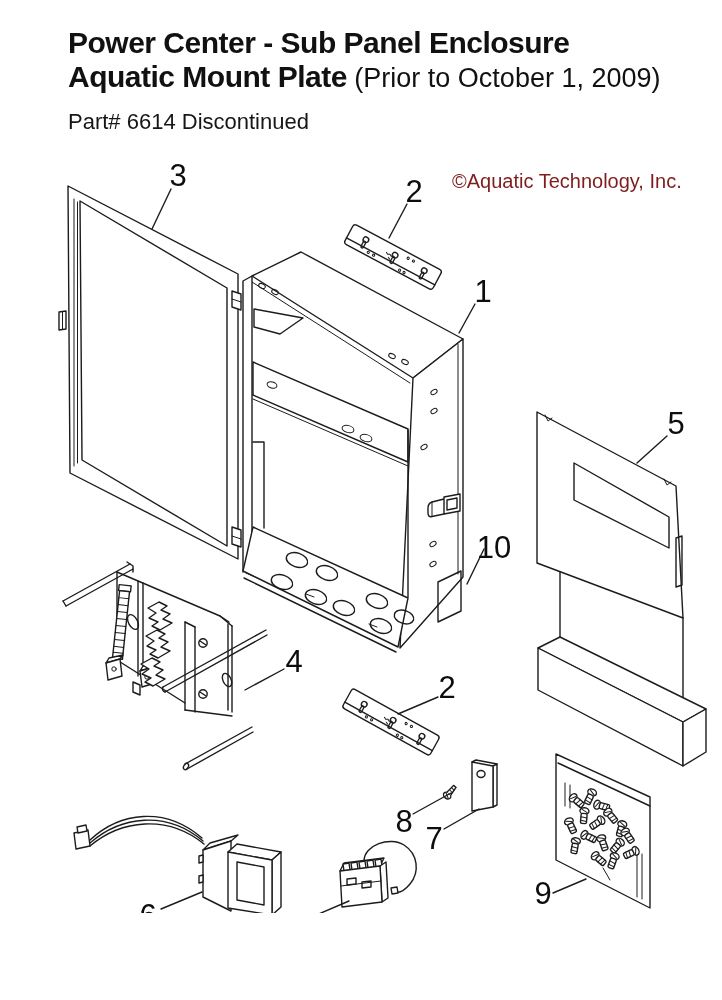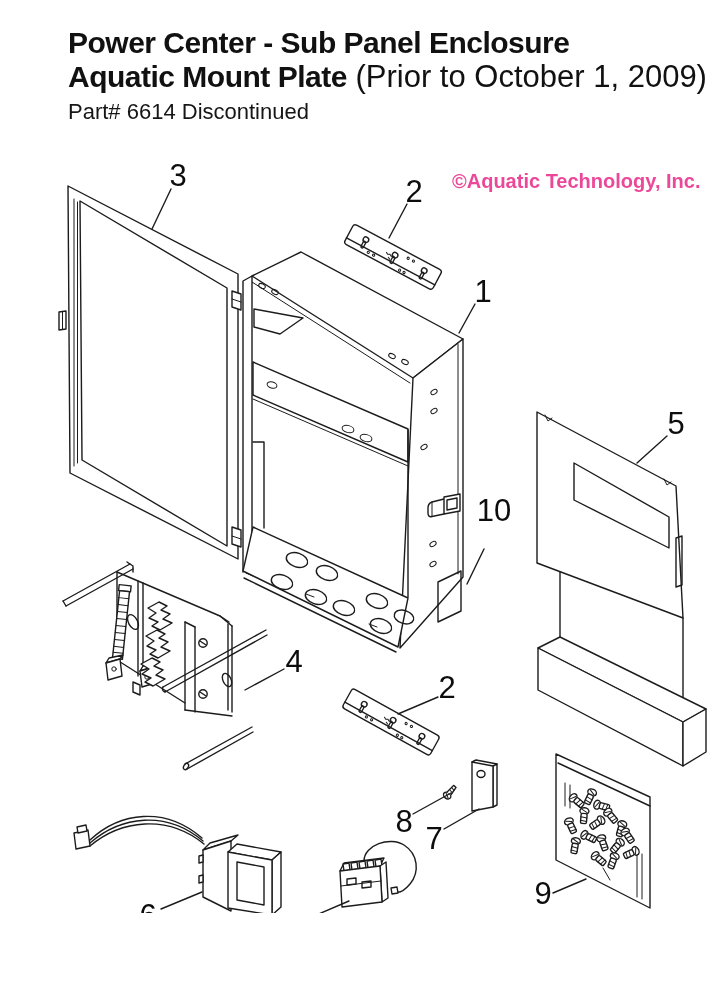--- a/index.html
+++ b/index.html
@@ -1,22 +1,22 @@
 <!DOCTYPE html>
 <html><head>
 <meta charset="utf-8">
 <style>
   html,body{margin:0;padding:0;background:#fff;}
   #stage{position:relative;width:722px;height:913px;background:#fff;overflow:hidden;
          font-family:"Liberation Sans","DejaVu Sans",sans-serif;color:#111;}
   #title-block{position:absolute;left:68px;top:26px;line-height:1.12;}
   .t-bold{font-weight:bold;font-size:30px;letter-spacing:-0.5px;color:#111;}
-  .t-note{font-weight:normal;font-size:31px;color:#111;}
-  .t-sub{font-weight:normal;font-size:22px;color:#161616;margin-top:6px;}
-  #watermark{position:absolute;left:452px;top:170px;font-size:20px;font-weight:700;color:#ec4899;}
+  .t-note{font-weight:normal;font-size:27px;color:#111;}
+  .t-sub{font-weight:normal;font-size:22px;color:#161616;margin-top:17px;}
+  #watermark{position:absolute;left:452px;top:170px;font-size:20px;font-weight:400;color:#7f1d1d;}
   .callout{position:absolute;transform:translate(-50%,-50%);font-size:31px;color:#0d0d0d;}
   svg{position:absolute;left:0;top:0;}
   .ln{stroke:#1c1c1c;stroke-width:1.4;fill:none;stroke-linecap:round;stroke-linejoin:round;}
   .fw{stroke:#1c1c1c;stroke-width:1.4;fill:#ffffff;stroke-linejoin:round;}
   .thin{stroke:#1c1c1c;stroke-width:1;fill:none;stroke-linecap:round;}
 </style>
 </head>
 <body>
 
 <div id="stage">
@@ -313,21 +313,21 @@
       <line x1="553" y1="893" x2="586" y2="879"></line>
       <line x1="161" y1="909" x2="202" y2="892"></line>
       <line x1="314" y1="916" x2="349" y2="901"></line>
     </g>
   </svg>
 
   <div class="callout" style="left:178px;top:176px">3</div>
   <div class="callout" style="left:414px;top:192px">2</div>
   <div class="callout" style="left:483px;top:292px">1</div>
   <div class="callout" style="left:676px;top:424px">5</div>
-  <div class="callout" style="left:494px;top:511px">10</div>
+  <div class="callout" style="left:494px;top:548px">10</div>
   <div class="callout" style="left:294px;top:662px">4</div>
   <div class="callout" style="left:447px;top:688px">2</div>
   <div class="callout" style="left:404px;top:822px">8</div>
   <div class="callout" style="left:434px;top:839px">7</div>
   <div class="callout" style="left:543px;top:894px">9</div>
   <div class="callout" style="left:148px;top:916px">6</div>
   <div class="callout" style="left:299px;top:943px">11</div>
 
 </div>
 

